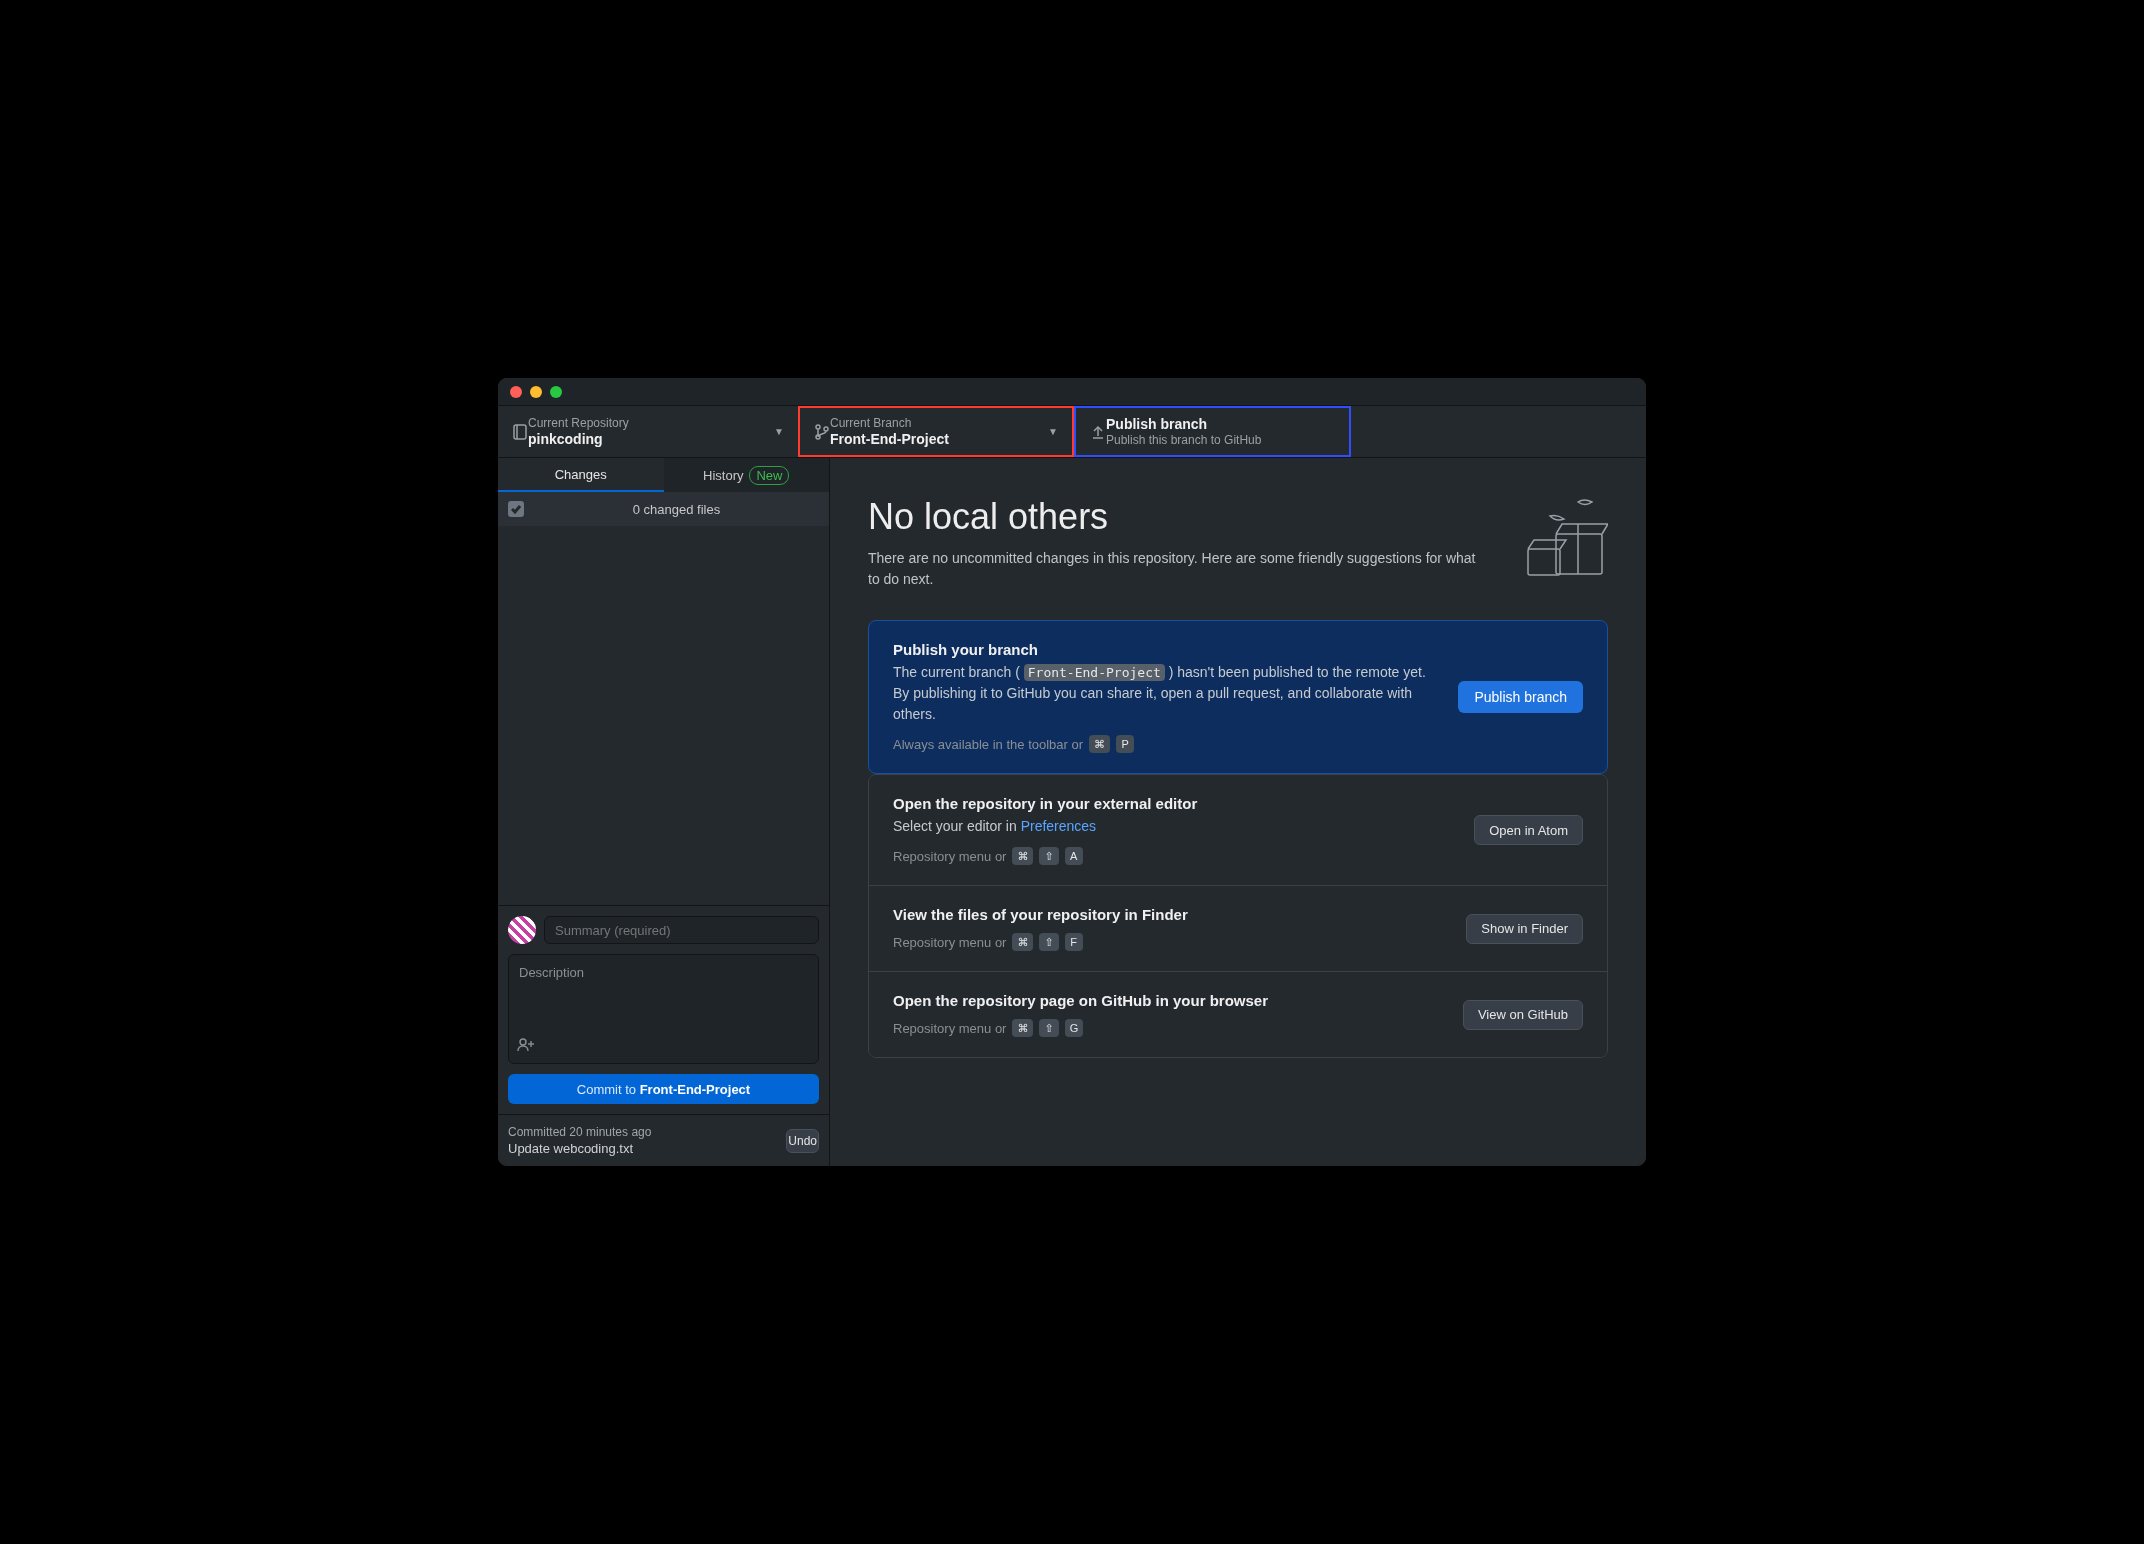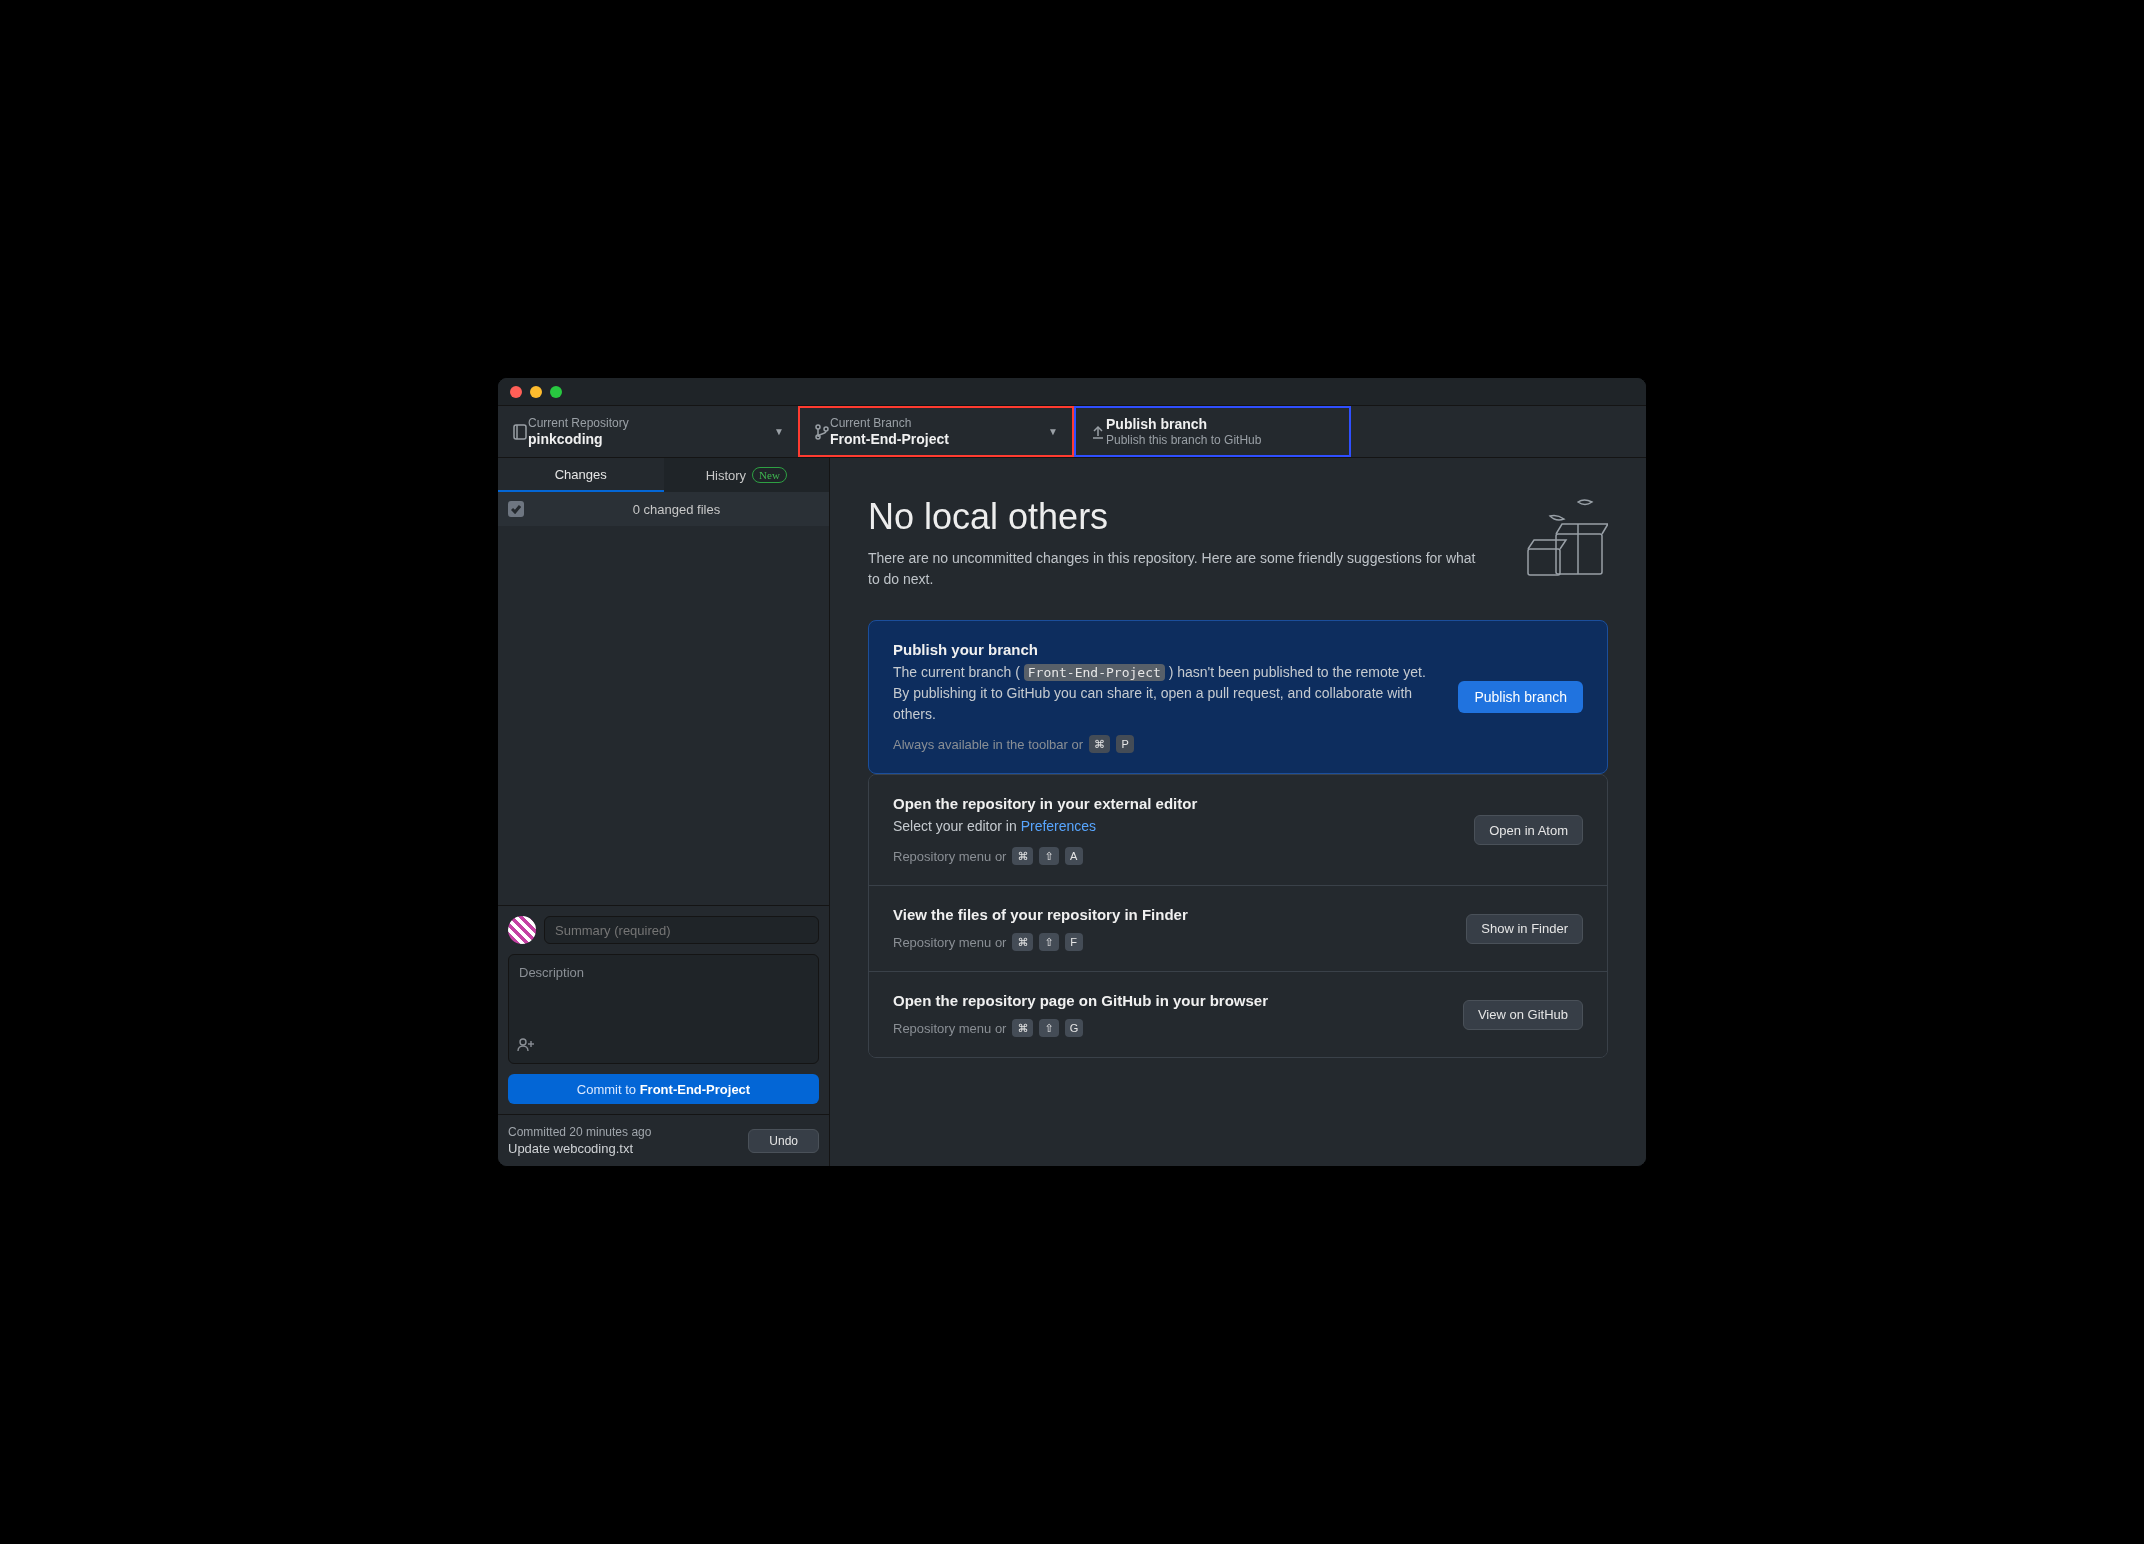--- a/index.html
+++ b/index.html
@@ -59,41 +59,41 @@
   .tool-col { display:flex; flex-direction:column; gap:1px; }
   .chevron { margin-left:auto; color:#9aa0a6; font-size:10px; }
   .tool-icon { width:16px; height:16px; fill:none; stroke:#9aa0a6; stroke-width:1.5; }
   
   .body { flex:1; display:flex; min-height:0; }
   .sidebar { width:332px; background:#24292e; border-right:1px solid #141414; display:flex; flex-direction:column; }
   
   .tabs { display:flex; height:34px; }
   .tab { flex:1; display:flex; align-items:center; justify-content:center; gap:6px; font-size:13px; color:#c8c8c8; background:#1f2428; cursor:pointer; }
   .tab.active { background:#24292e; color:#e6e6e6; border-bottom:2px solid #0366d6; }
-  .badge-new { font-size:11px; padding:1px 6px; border:1px solid #2ea043; color:#3fb950; border-radius:9px;font-family:Liberation Serif, serif; }
+  .badge-new { font-size:13px; padding:1px 6px; border:1px solid #2ea043; color:#3fb950; border-radius:9px; }
   
   .filesrow { height:34px; display:flex; align-items:center; padding:0 10px; gap:10px; background:#2a3036; font-size:13px; color:#c8c8c8; }
   .chk { width:16px; height:16px; background:#6e7681; border-radius:3px; display:flex; align-items:center; justify-content:center; }
   .chk svg { width:10px; height:10px; stroke:#24292e; stroke-width:3; fill:none; }
   .files-label { flex:1; text-align:center; }
   .emptylist { flex:1; }
   
   .commitform { padding:10px; background:#24292e; border-top:1px solid #141414; display:flex; flex-direction:column; gap:10px; }
   .commitrow { display:flex; gap:8px; align-items:center; }
   .avatar { width:28px; height:28px; border-radius:50%; background: linear-gradient(45deg,#c441a3 25%, #ffffff 25%, #ffffff 50%, #c441a3 50%, #c441a3 75%, #ffffff 75%); background-size:10px 10px; }
   .summary-input { flex:1; height:28px; background:#1f2428; border:1px solid #141414; border-radius:6px; color:#8a8f95; font-size:13px; padding:0 10px; }
   .desc-box { position:relative; height:110px; background:#1f2428; border:1px solid #141414; border-radius:6px; color:#8a8f95; font-size:13px; padding:10px; }
   .addperson { position:absolute; left:8px; bottom:8px; color:#8a8f95; }
   .commitbtn { height:30px; background:#0366d6; color:#dbe9ff; border:none; border-radius:6px; font-size:13px; font-weight:500; }
   .commitbtn b { color:#fff; font-weight:700; }
   
   .lastcommit { padding:10px; border-top:1px solid #141414; display:flex; align-items:center; gap:10px; }
   .lastcommit .info { flex:1; font-size:12px; color:#a0a6ac; display:flex; flex-direction:column; gap:2px; }
   .lastcommit .msg { color:#d0d3d6; font-size:13px; }
-  .undo { height:24px; padding:0 20px; background:#373e47; border:1px solid #4a5159; color:#e6e6e6; border-radius:6px; font-size:12px; }
+  .undo { height:24px; padding:0 1px; background:#373e47; border:1px solid #4a5159; color:#e6e6e6; border-radius:6px; font-size:12px; }
   
   .main { flex:1; overflow:auto; padding:38px 38px 30px 38px; background:#24292e; position:relative; }
   .main h1 { font-size:36px; font-weight:400; color:#ededed; }
   .subtitle { margin-top:10px; font-size:14px; color:#bfc4c9; max-width:620px; line-height:1.5; }
   .illustration { position:absolute; top:36px; right:38px; color:#8a8f95; }
   .cards { margin-top:30px; display:flex; flex-direction:column; gap:0; }
   .card { border:1px solid #3a4149; border-radius:8px; padding:20px 24px; display:flex; align-items:center; gap:20px; }
   .card.primary { background:#0d2d5e; border-color:#1b4e9b; }
   .card-body { flex:1; }
   .card-title { font-size:15px; font-weight:700; color:#f0f0f0; margin-bottom:4px; }

